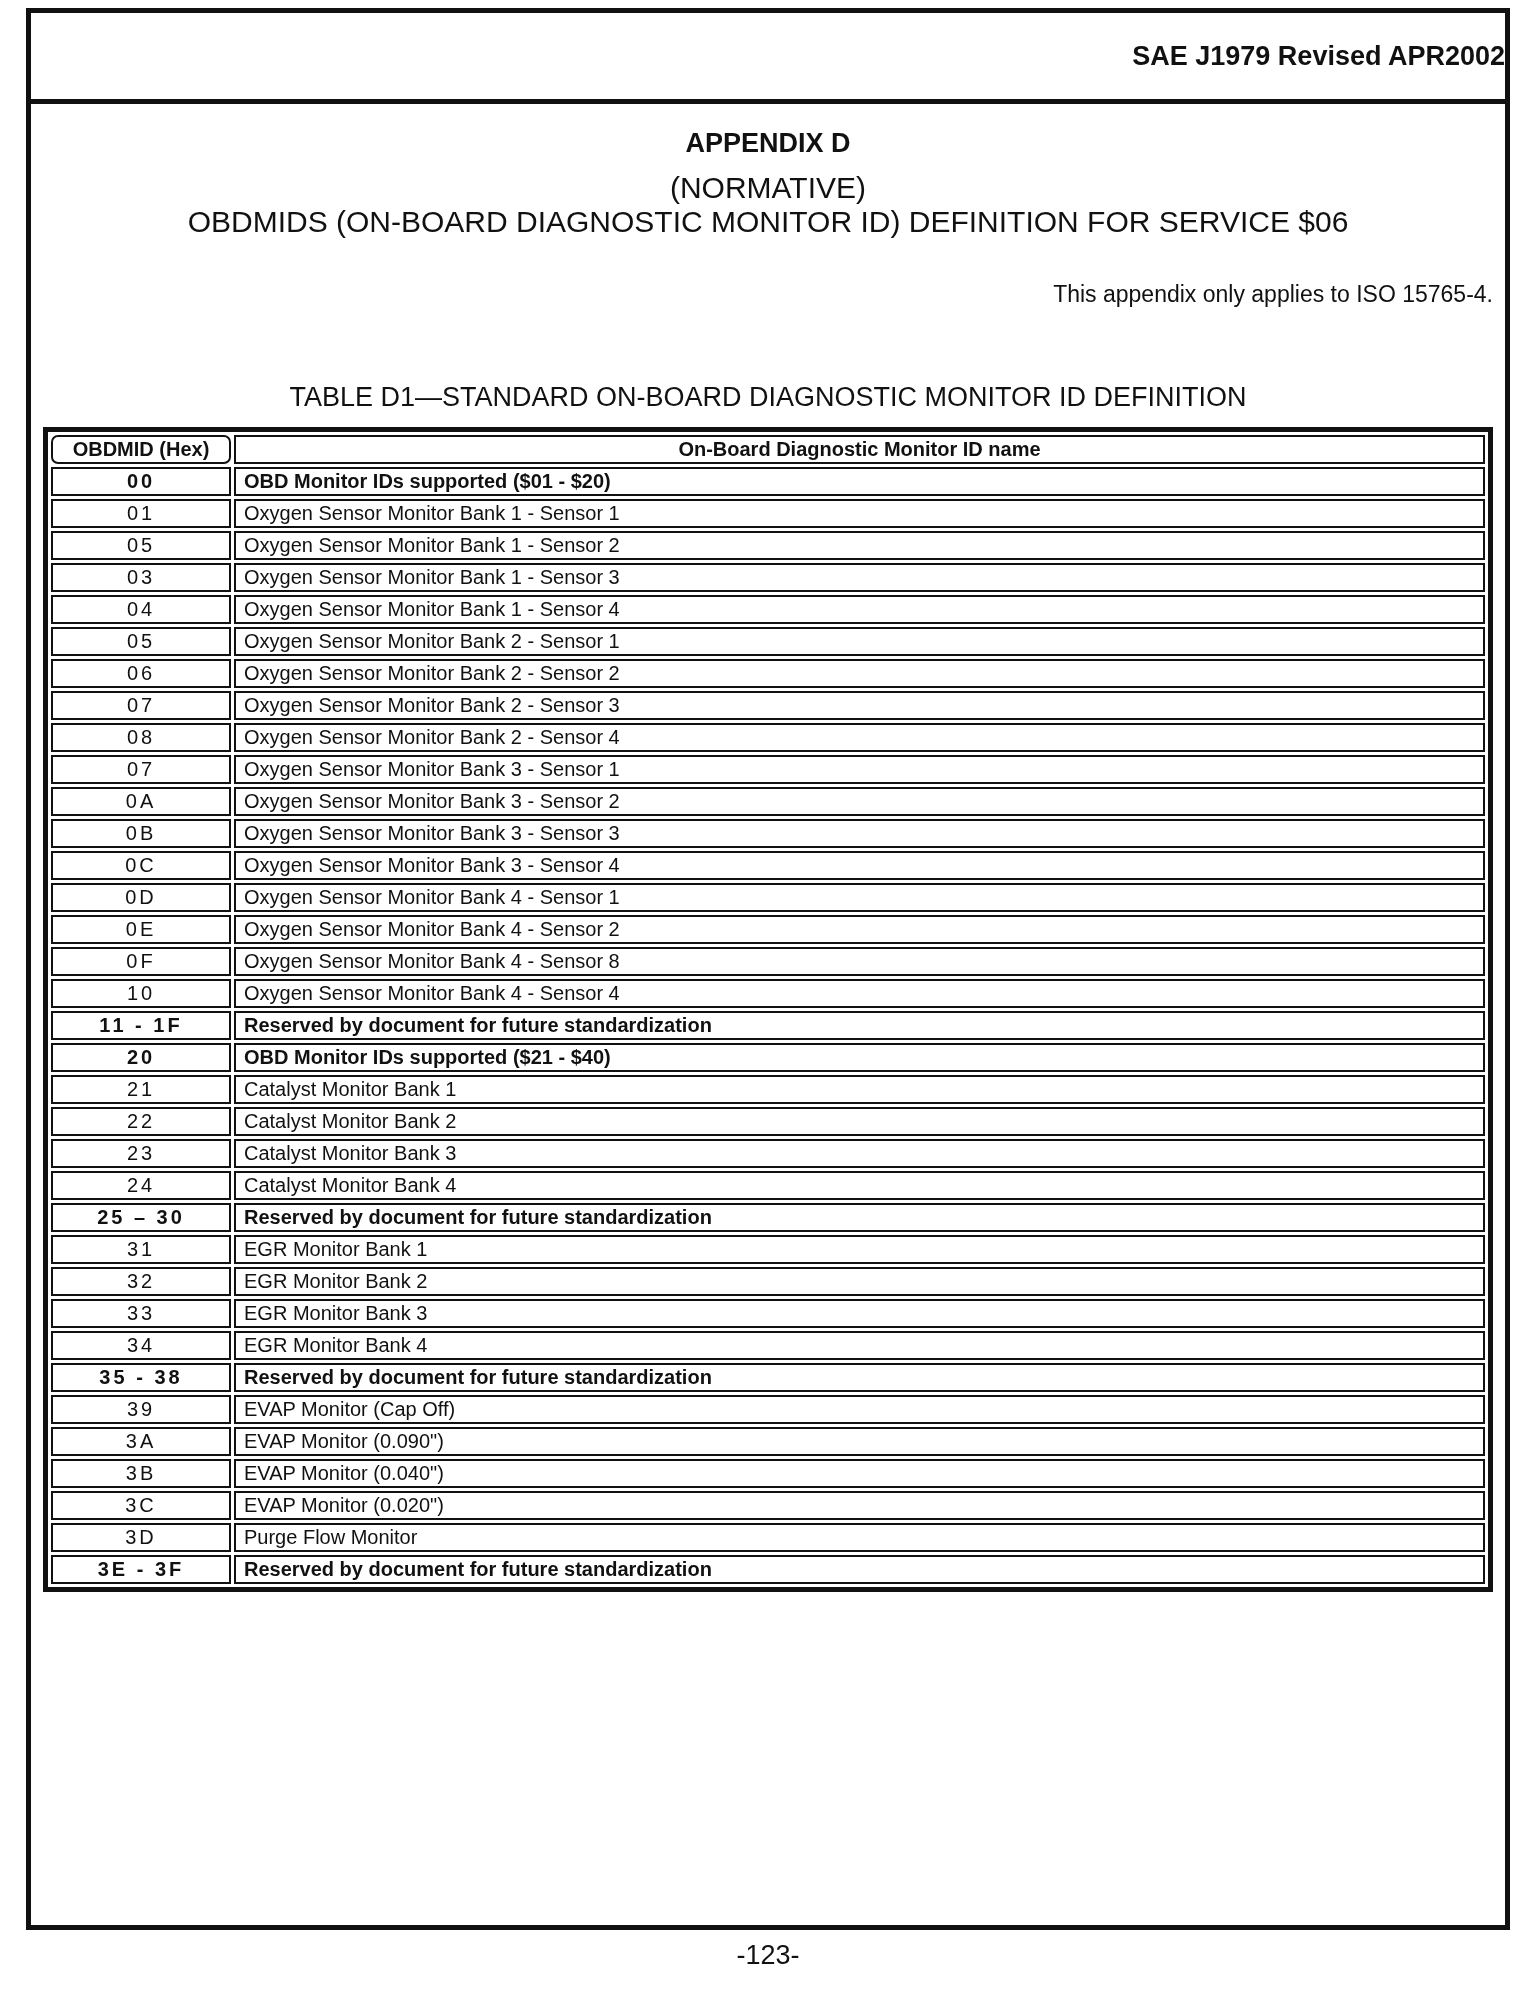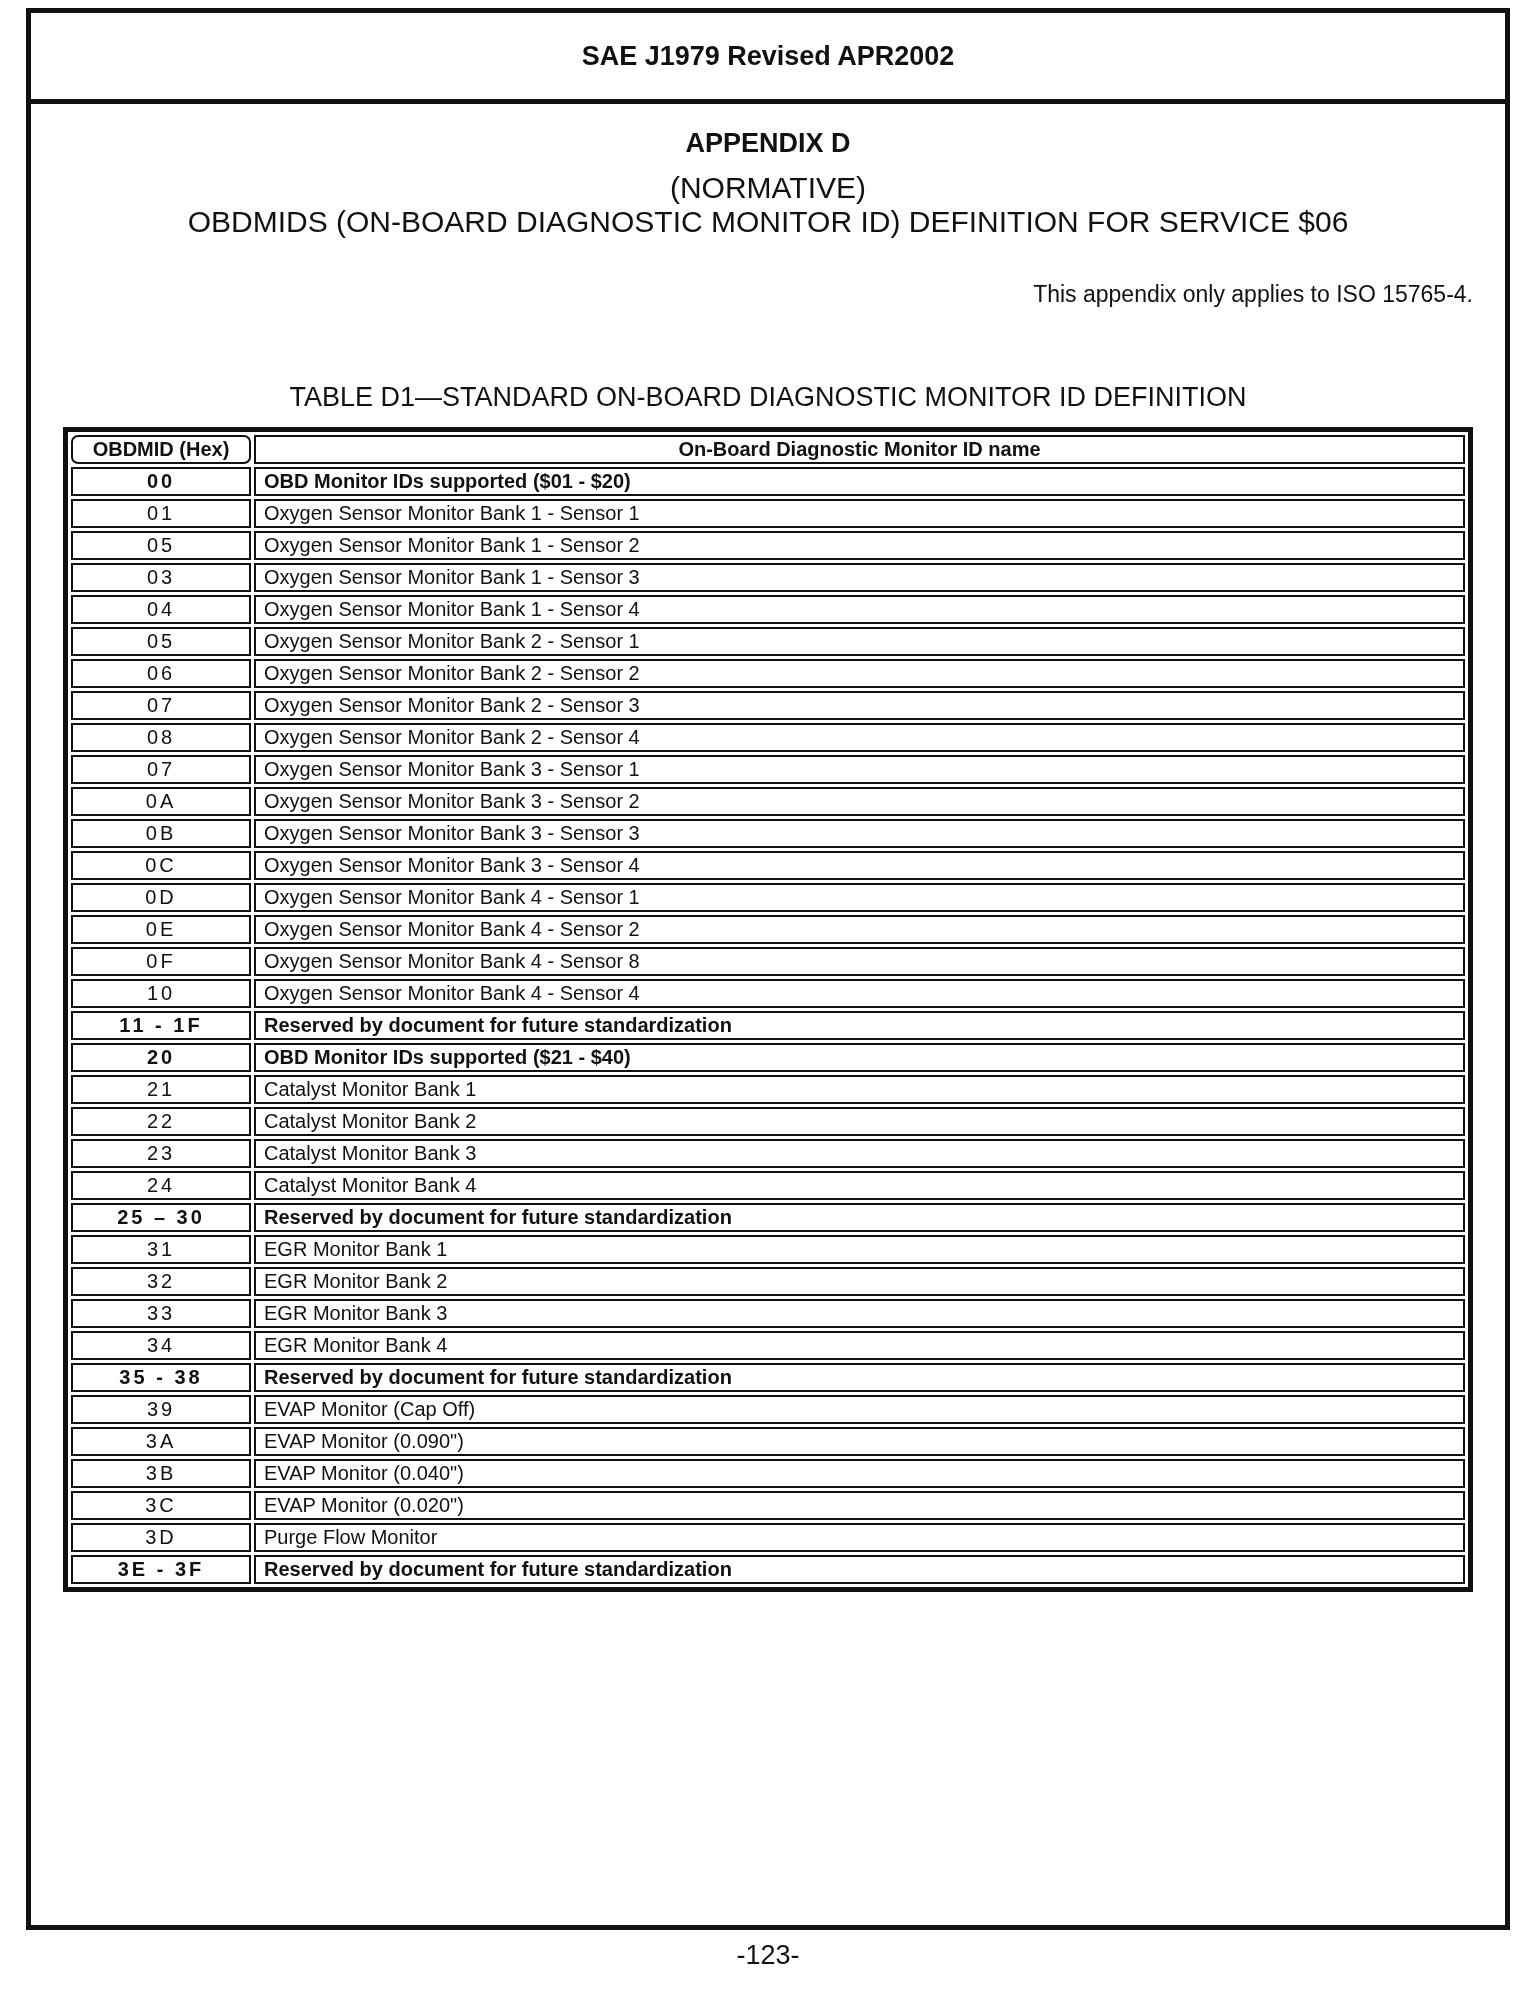--- a/index.html
+++ b/index.html
@@ -23,26 +23,26 @@
     height: 1922px;
     border: 5px solid #111111;
     box-sizing: border-box;
     background: #ffffff;
   }
   .doc-header {
     height: 86px;
     border-bottom: 5px solid #111111;
     display: flex;
     align-items: center;
-    justify-content: center;
+    justify-content: flex-end;
     font-weight: bold;
     font-size: 27px;
   }
   .content {
-    padding: 0 32px;
+    padding: 0 12px;
   }
   .appendix-title {
     text-align: center;
     font-weight: bold;
     font-size: 27px;
     margin: 24px 0 0 0;
   }
   .normative-block {
     text-align: center;
     font-weight: normal;

